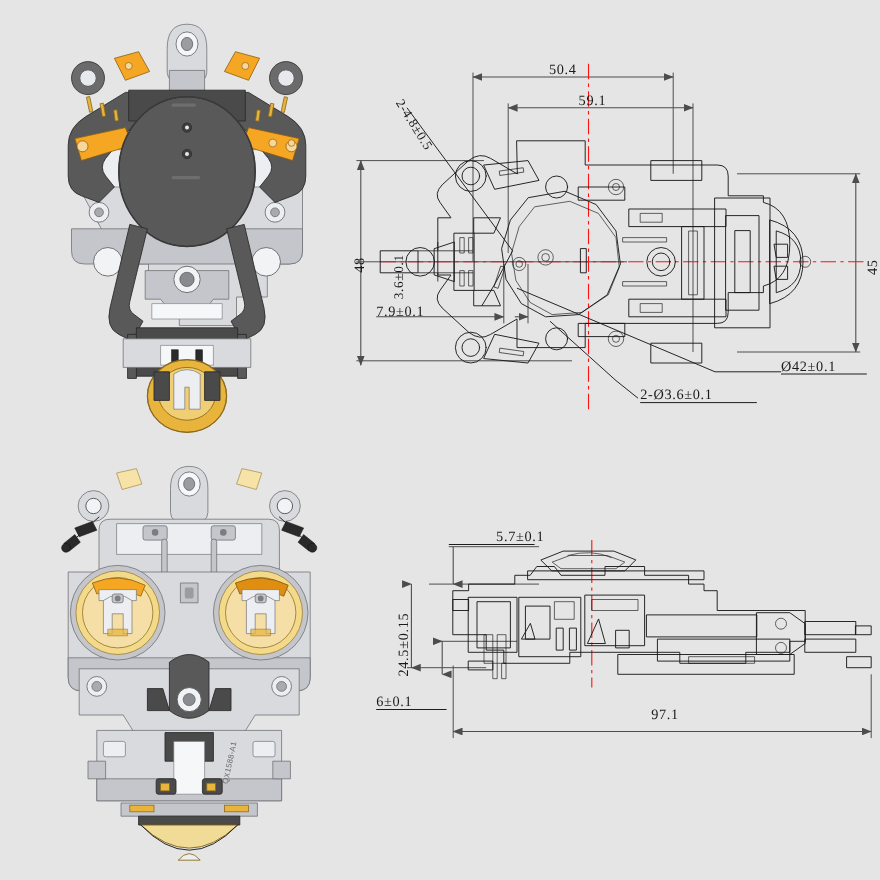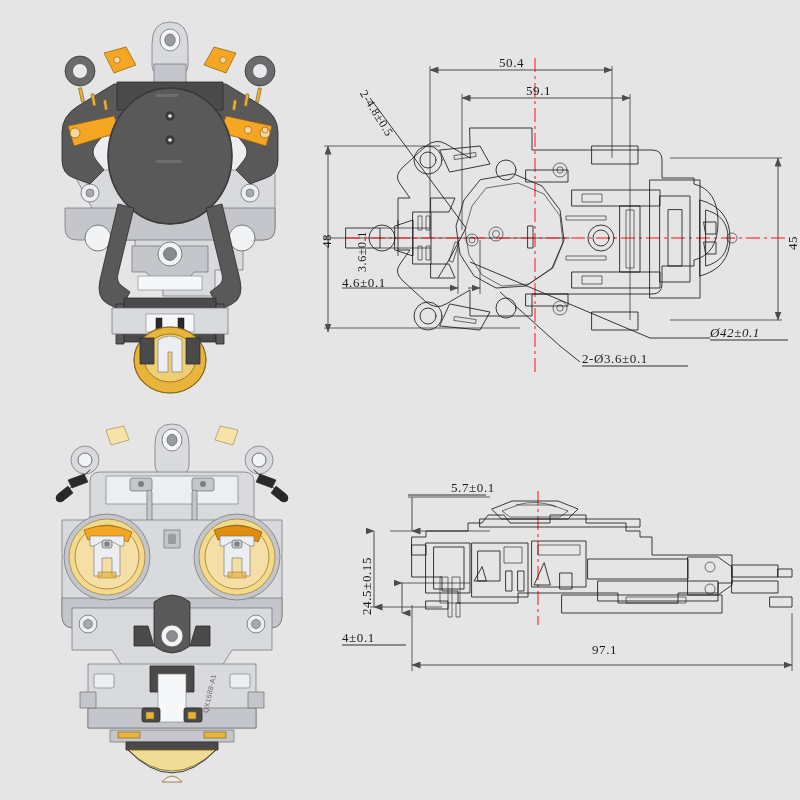--- a/index.html
+++ b/index.html
@@ -380,23 +380,23 @@
       <path class="outline" d="M206 244 l42 0 l0 12 l-42 0 z"></path>
       <path class="outline" d="M272 96 l46 0 l0 18 l-46 0 z"></path>
       <path class="outline" d="M272 262 l46 0 l0 18 l-46 0 z"></path>
     </svg>
 
     <div class="dimtext" style="left:179px; top:6px;">50.4</div>
     <div class="dimtext" style="left:206px; top:34px;">59.1</div>
     <div class="dimtext rot90" style="left:0px; top:198px;">48</div>
     <div class="dimtext rot90" style="left:466px; top:200px;">45</div>
     <div class="dimtext rot90 small" style="left:36px; top:222px;">3.6±0.1</div>
-    <div class="dimtext" style="left:22px; top:226px;">4.6±0.1</div>
+    <div class="dimtext" style="left:22px; top:226px;">7.9±0.1</div>
     <div class="dimtext rot58 small" style="left:48px; top:38px;">2-4.8±0.5</div>
-    <div class="dimtext" style="left:390px; top:276px;font-style:italic;">Ø42±0.1</div>
+    <div class="dimtext" style="left:390px; top:276px;">Ø42±0.1</div>
     <div class="dimtext" style="left:262px; top:302px;">2-Ø3.6±0.1</div>
   </div>
 
   <div class="view" style="left:330px; top:485px; width:470px; height:200px;">
     <svg width="470" height="200" viewBox="0 0 470 200">
       <defs>
         <marker id="arrR2" markerWidth="9" markerHeight="7" refX="8.5" refY="3.5" orient="auto" markerUnits="userSpaceOnUse">
           <path d="M0,0 L9,3.5 L0,7 z" fill="#4d4d4d"></path>
         </marker>
         <marker id="arrL2" markerWidth="9" markerHeight="7" refX="0.5" refY="3.5" orient="auto" markerUnits="userSpaceOnUse">
@@ -469,17 +469,17 @@
       <path class="outline" d="M440 112 l22 0 l0 10 l-22 0 z"></path>
       <path class="outline" d="M448 84 l14 0 l0 8 l-14 0 z"></path>
 
       <path class="outline" d="M96 116 l22 0 l0 8 l-22 0 z"></path>
       <path class="outline-t" d="M118 118 l4 0 l0 14 l-4 0 z"></path>
       <path class="outline-t" d="M126 118 l4 0 l0 14 l-4 0 z"></path>
     </svg>
 
     <div class="dimtext" style="left:78px; top:-4px;margin-left:43px;">5.7±0.1</div>
     <div class="dimtext rot90" style="left:30px; top:130px;">24.5±0.15</div>
-    <div class="dimtext" style="left:12px; top:146px;">4±0.1</div>
+    <div class="dimtext" style="left:12px; top:146px;">6±0.1</div>
     <div class="dimtext" style="left:262px; top:158px;">97.1</div>
   </div>
 
 </div>
 
 </body></html>

